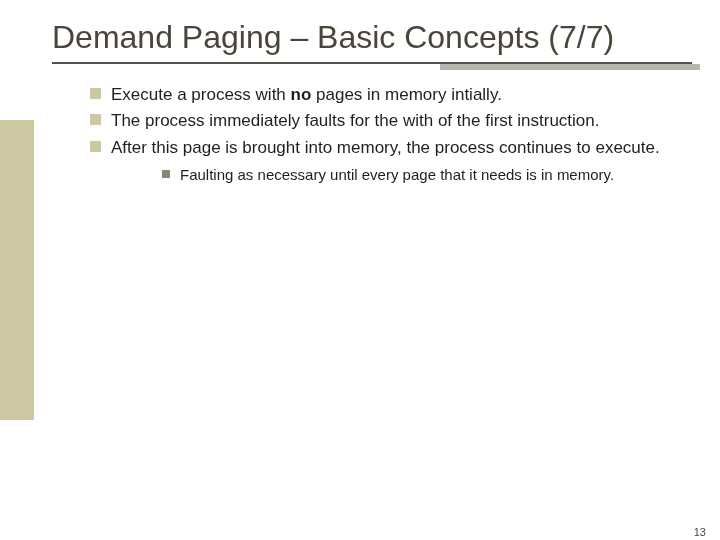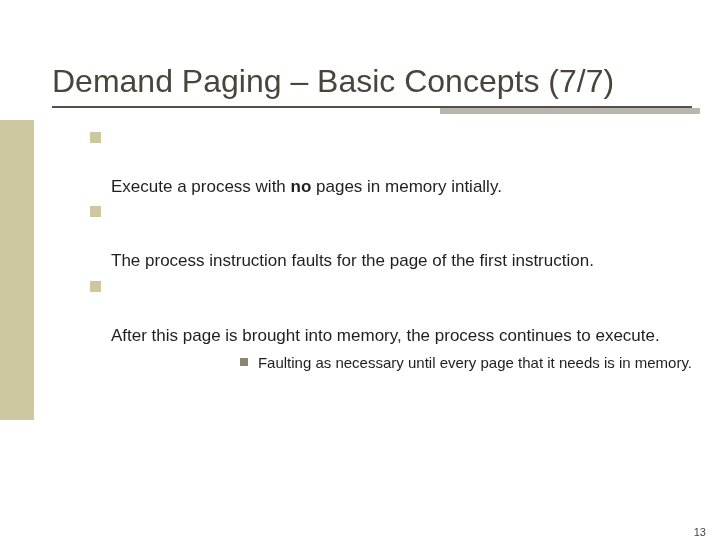--- a/index.html
+++ b/index.html
@@ -21,21 +21,20 @@
     position: absolute;
     left: 52px;
     top: 18px;
     right: 28px;
     bottom: 18px;
   }
   .title-block {
     border-bottom: 2px solid #555046;
     padding-bottom: 6px;
     position: relative;
-    margin-top: 44px;
   }
   .title-shadow {
     position: absolute;
     right: -8px;
     bottom: -8px;
     width: 260px;
     height: 6px;
     background: #8b867a;
     opacity: 0.6;
   }
@@ -76,28 +75,26 @@
     width: 11px; height: 11px;
     background: #cdc8a2;
     margin-top: 4px;
     flex-shrink: 0;
   }
   .lvl2 .text {
     margin-left: 10px;
     font-size: 17px;
     color: #1f1f1f;
     line-height: 1.3;
-    margin-top: 48px;
   }
   .lvl2 .text b { font-weight: bold; }
   .lvl3-group { margin-left: 72px; margin-top: 6px; }
   .lvl3 {
     display: flex;
     align-items: flex-start;
-    justify-content: flex-end;
   }
   .lvl3 .bullet {
     width: 8px; height: 8px;
     background: #8b8670;
     margin-top: 5px;
     flex-shrink: 0;
   }
   .lvl3 .text {
     margin-left: 10px;
     font-size: 15px;
@@ -132,21 +129,21 @@
       <div class="lvl2">
         <span class="bullet"></span>
         <span class="text">
           <span>Execute a process with </span><b>no</b><span> pages in memory intially.</span>
         </span>
       </div>
 
       <div class="lvl2">
         <span class="bullet"></span>
         <span class="text">
-          <span>The process instruction faults for the page of the first instruction.</span>
+          <span>The process immediately faults for the with of the first instruction.</span>
         </span>
       </div>
 
       <div class="lvl2">
         <span class="bullet"></span>
         <span class="text">
           <span>After this page is brought into memory, the process continues to execute.</span>
         </span>
       </div>
 

